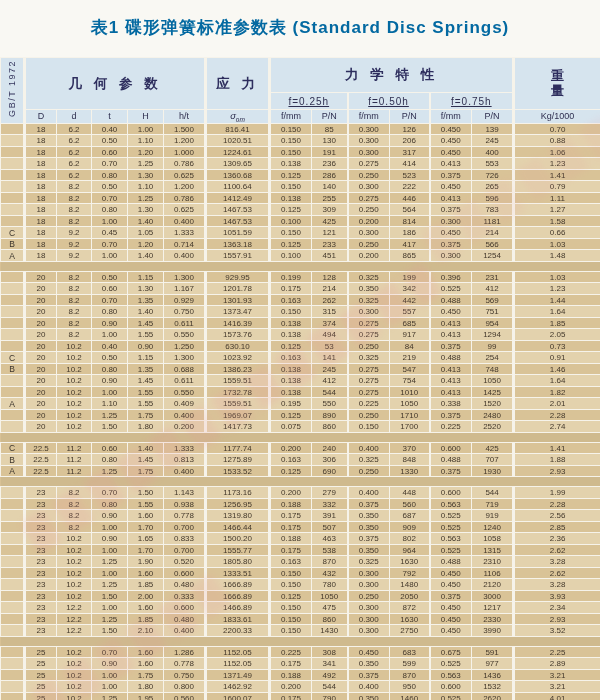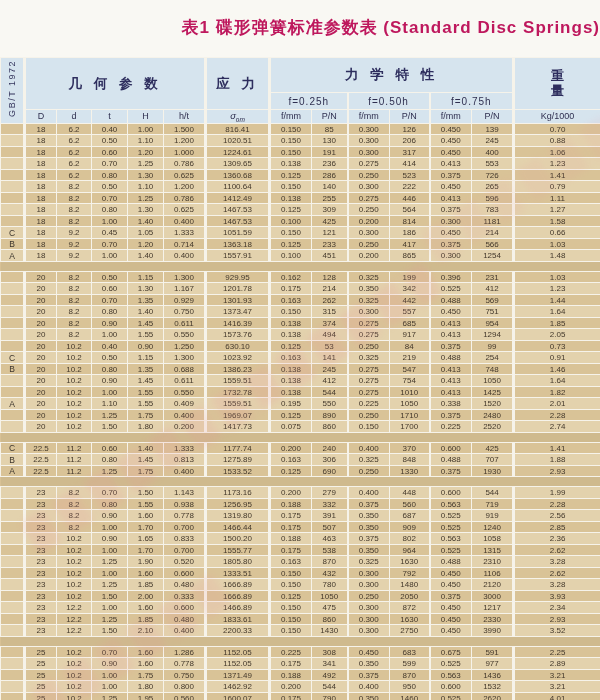--- a/index.html
+++ b/index.html
@@ -5,39 +5,39 @@
   html,body{margin:0;padding:0;}
   body{
     width:600px;height:700px;overflow:hidden;position:relative;
     background:#f7f5ef;
     font-family:"Liberation Sans","DejaVu Sans",sans-serif;
     -webkit-font-smoothing:antialiased;
   }
   .page{position:relative;width:600px;height:700px;}
   .title{
     height:57px;box-sizing:border-box;padding-top:16px;
-    text-align:right;font-weight:bold;font-size:17px;letter-spacing:1px;
-    color:#be185d;background:#f9f8f3;
+    text-align:center;font-weight:bold;font-size:17px;letter-spacing:1px;
+    color:#0369a1;background:#f9f8f3;
   }
   table{
     width:600px;table-layout:fixed;border-collapse:collapse;
     background:#d8c195;
   }
   col.w0{width:24px}col.w1{width:32px}col.w2{width:35px}col.w3{width:36px}
   col.w4{width:36px}col.w5{width:42px}col.w6{width:64px}col.w7{width:42px}
   col.w8{width:36px}col.w9{width:42px}col.w10{width:40px}col.w11{width:42px}
   col.w12{width:42px}col.w13{width:87px}
   th,td{
     border:1px solid #f6f3ea;padding:0;margin:0;
     text-align:center;vertical-align:middle;
     font-weight:normal;overflow:hidden;white-space:nowrap;
   }
   thead th{background:#d6e4ee;color:#333354;}
   tr.hrow-a th{height:34px;}
-  tr.hrow-b th{height:16px;font-size:10px;letter-spacing:1px;color:#2f2f50;}
+  tr.hrow-b th{height:16px;font-size:10px;letter-spacing:1px;color:#2f2f50;text-decoration:underline;}
   tr.hrow-c th{height:12px;font-size:9px;color:#2f2f50;}
   th.group{font-size:13.5px;font-weight:bold;letter-spacing:4px;color:#2e2e5e;}
   th.weight{font-size:13px;font-weight:bold;line-height:1.15;letter-spacing:0;}
   th.weight span{display:block;}
   th.std-cell{width:24px;}
   .vertical{
     display:inline-block;writing-mode:vertical-rl;transform:rotate(180deg);
     font-size:9px;letter-spacing:1.5px;color:#34345c;line-height:1;
   }
   th sub{font-size:6.5px;}
@@ -317,21 +317,21 @@
           <td colspan="14"></td>
         </tr>
         <tr class="data even">
           <td class="c0"></td>
           <td class="c1">20</td>
           <td class="c2">8.2</td>
           <td class="c3">0.50</td>
           <td class="c4">1.15</td>
           <td class="c5">1.300</td>
           <td class="c6">929.95</td>
-          <td class="c7">0.162</td>
+          <td class="c7">0.199</td>
           <td class="c8">128</td>
           <td class="c9">0.325</td>
           <td class="c10">199</td>
           <td class="c11">0.396</td>
           <td class="c12">231</td>
           <td class="c13">1.03</td>
         </tr>
         <tr class="data odd">
           <td class="c0"></td>
           <td class="c1">20</td>

